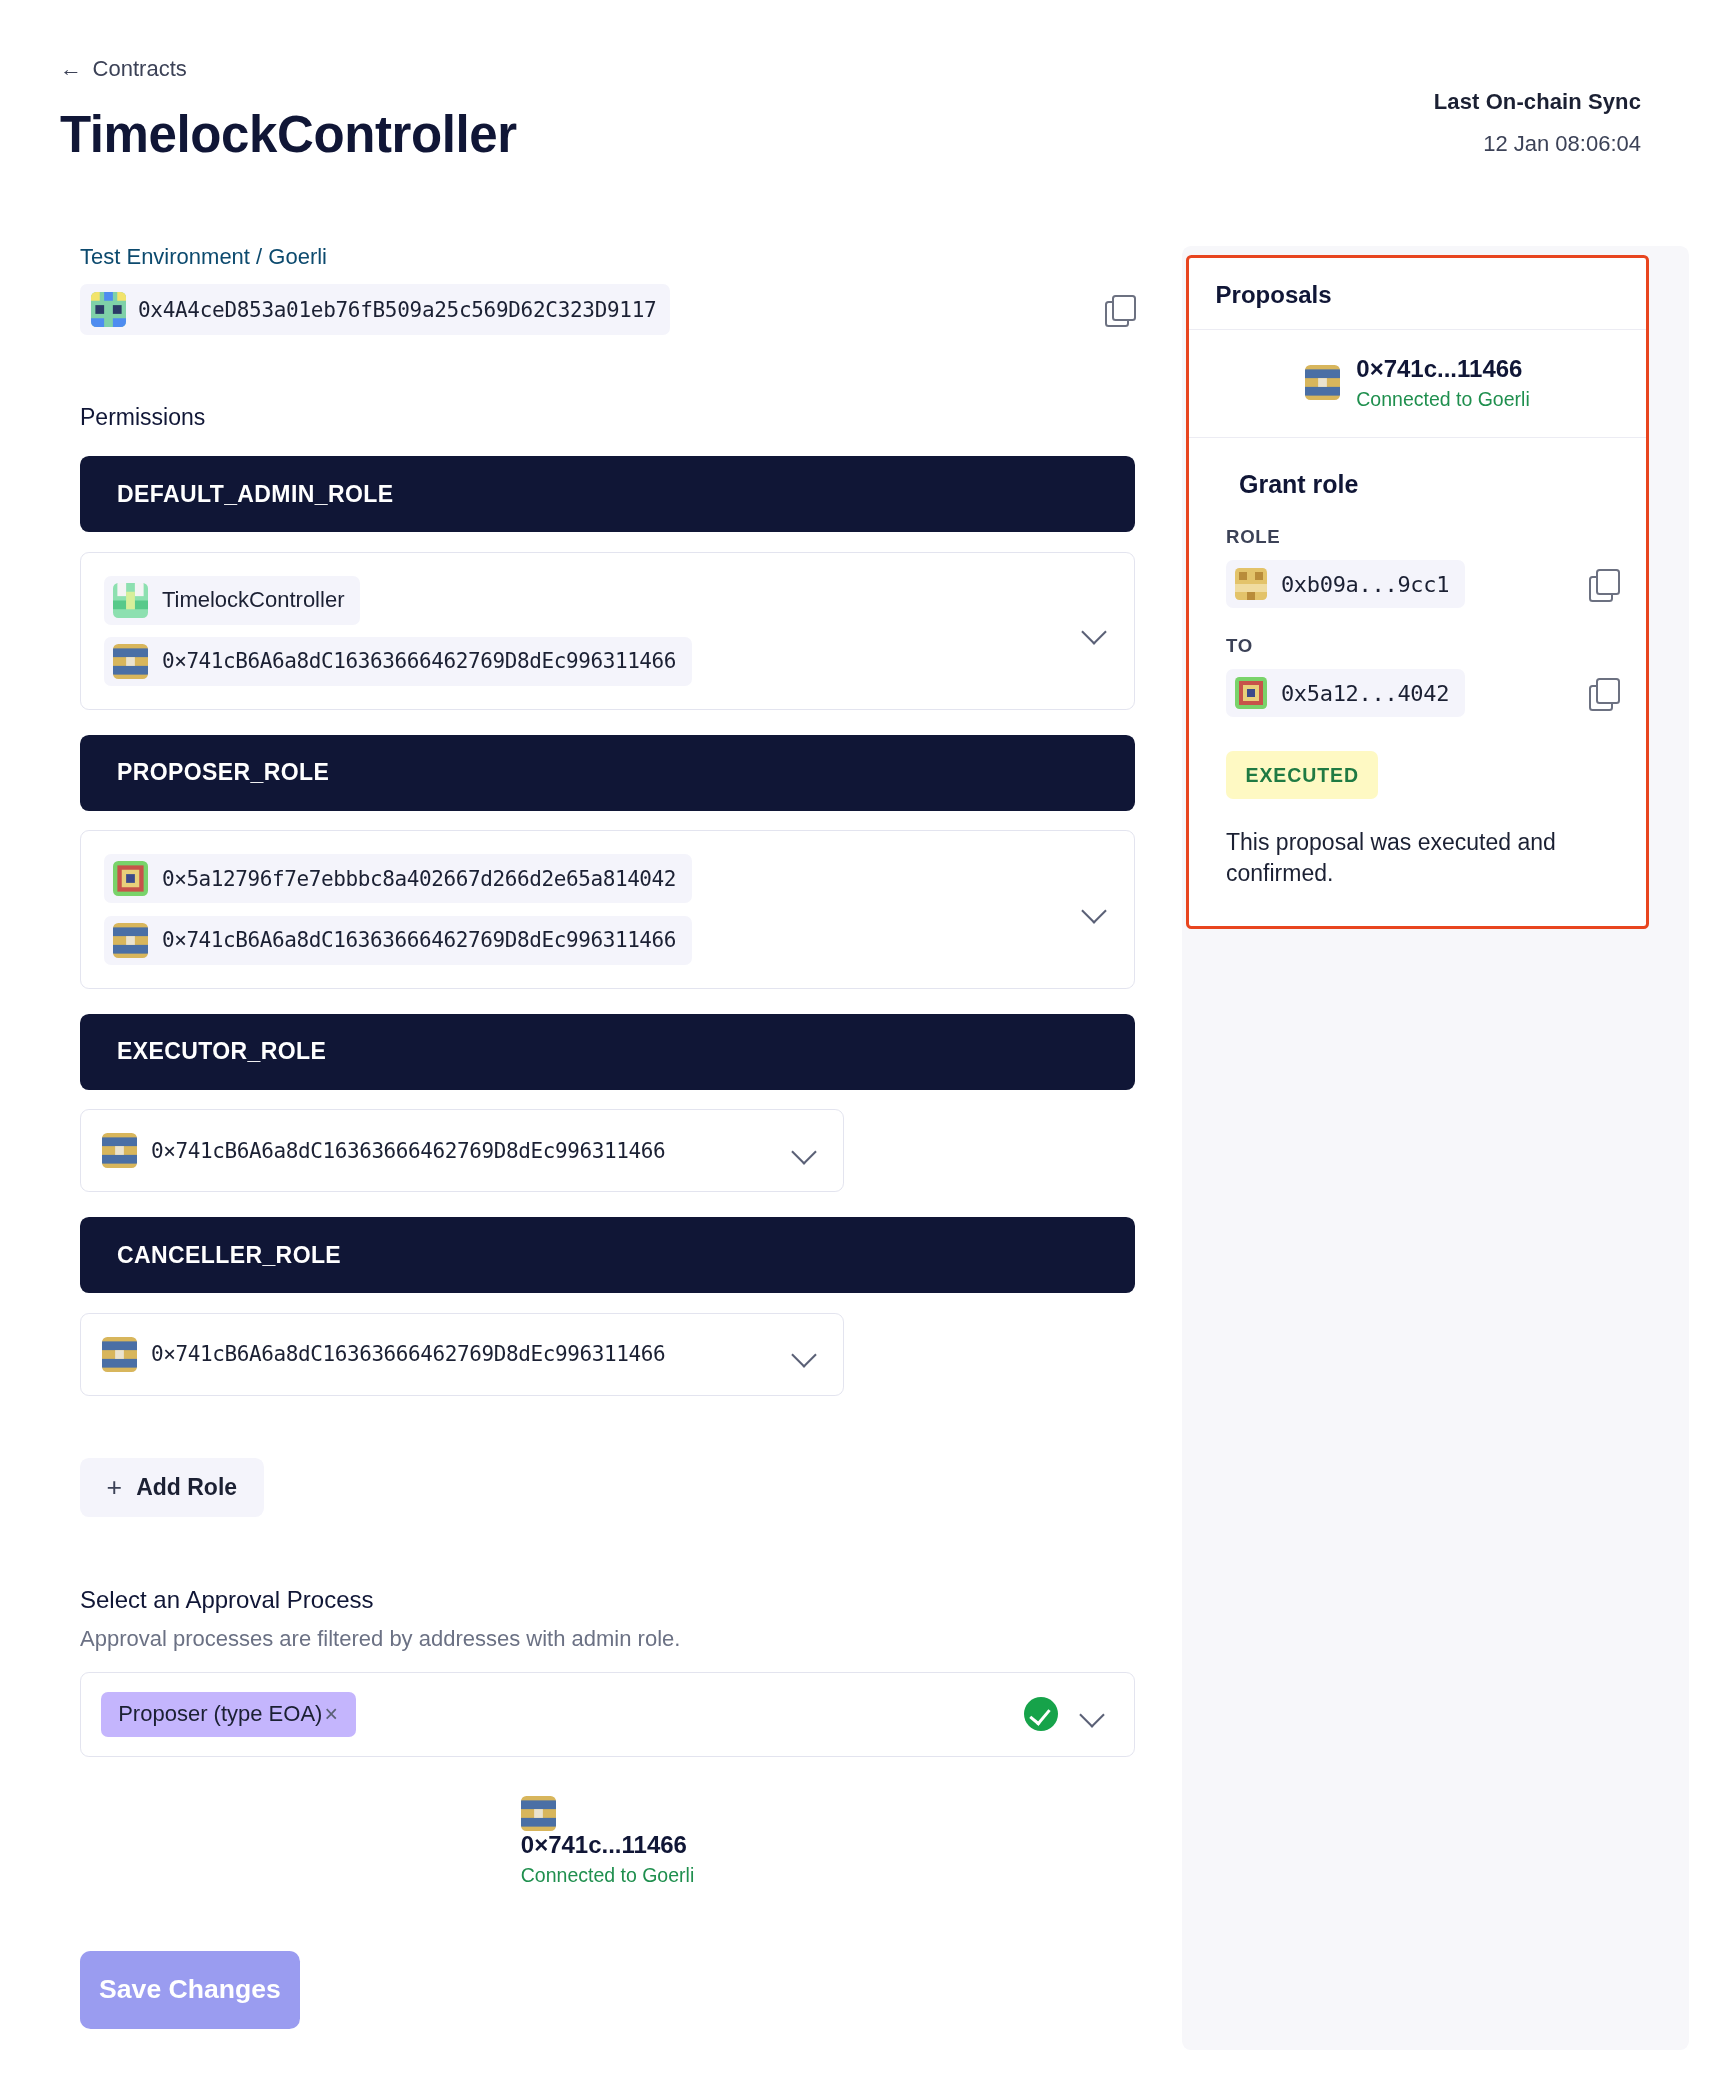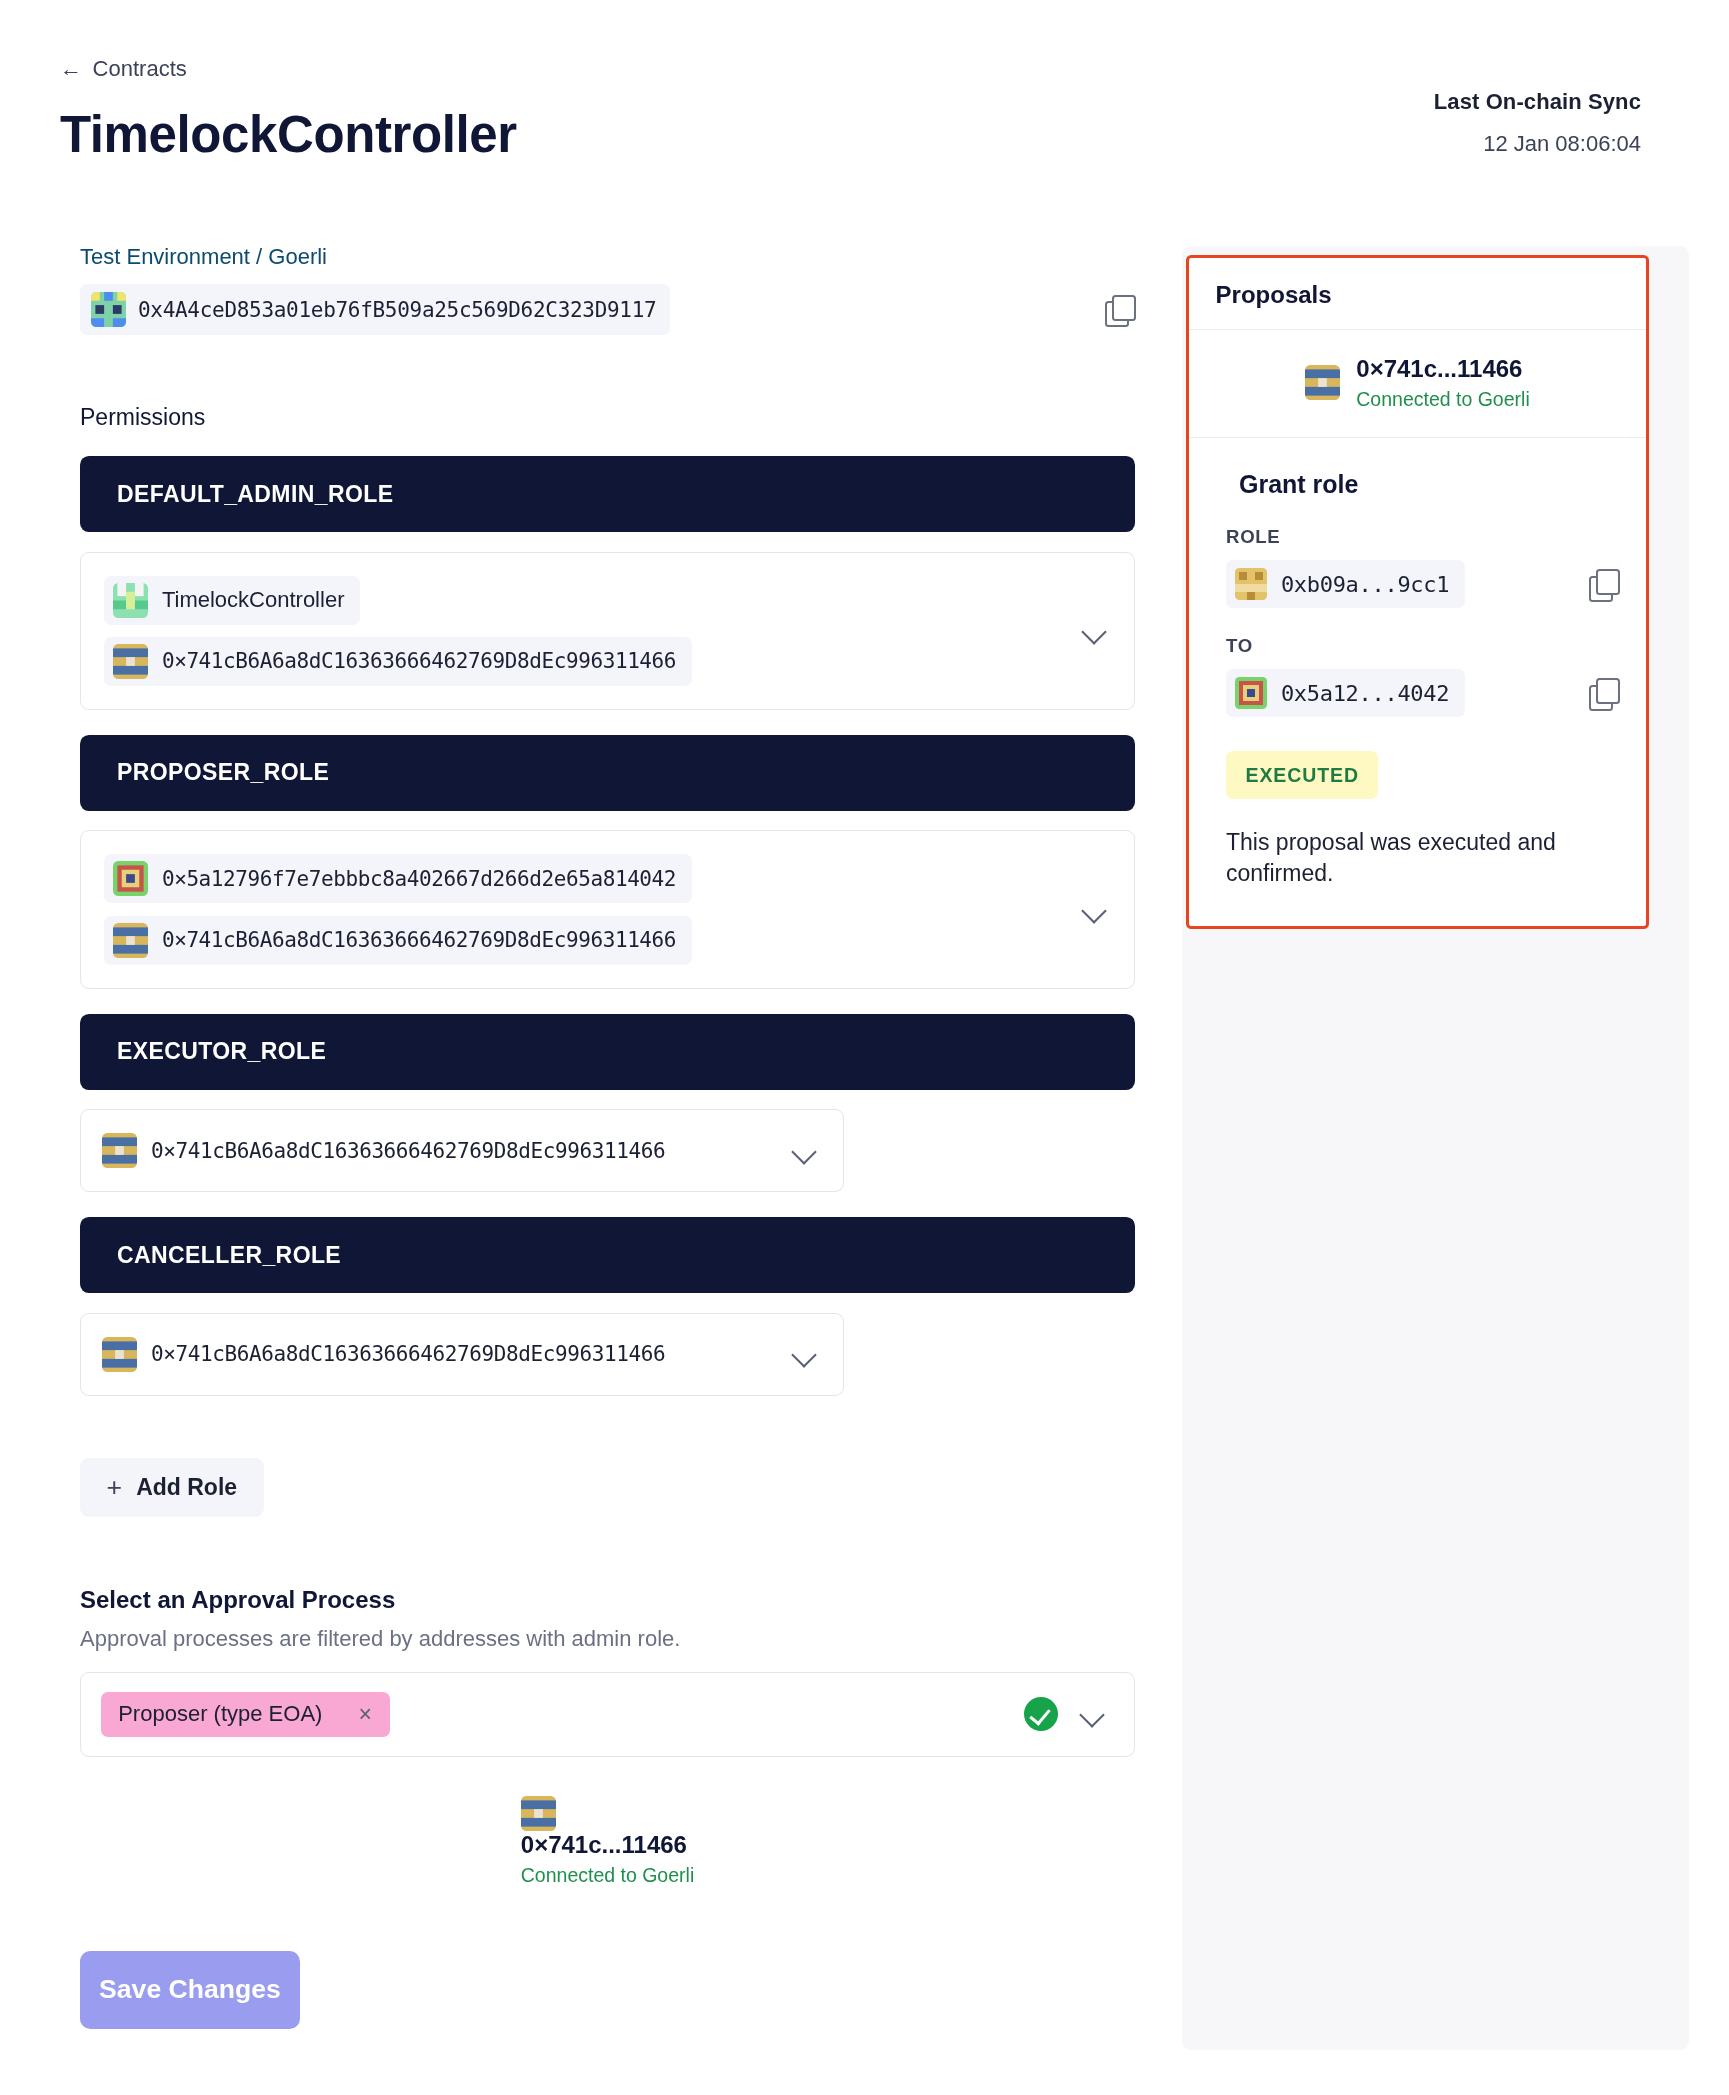--- a/index.html
+++ b/index.html
@@ -201,21 +201,21 @@
     font-weight: bold;
     color: #1b2033;
     cursor: pointer;
     font-family: "Liberation Sans", sans-serif;
   }
   .plus { font-size: 26.6px; font-weight: normal; color: #3c4257; line-height: 1; }
 
   .approval-title {
     margin-top: 69px;
     font-size: 24px;
-    font-weight: bold;
+    font-weight: normal;
     color: #101636;
   }
   .approval-sub {
     margin-top: 12.4px;
     font-size: 22px;
     color: #6b7184;
   }
   .approval-select {
     margin-top: 19.5px;
     width: 1055px;
@@ -224,22 +224,22 @@
     border-radius: 8.9px;
     display: flex;
     align-items: center;
     justify-content: space-between;
     padding: 0 23px 0 19.5px;
     background: #fff;
   }
   .tag {
     display: inline-flex;
     align-items: center;
-    gap: 36px;
-    background: #f9a8d4;
+    gap: 2px;
+    background: #c4b5fd;
     border-radius: 7px;
     padding: 8.9px 17.7px;
     font-size: 22px;
     color: #1b2033;
   }
   .tag-x { color: #5a6076; font-size: 23px; cursor: pointer; }
   .select-right { display: flex; align-items: center; gap: 23px; }
   .check-circle {
     width: 34px; height: 34px; border-radius: 50%;
     background: #16a34a;

